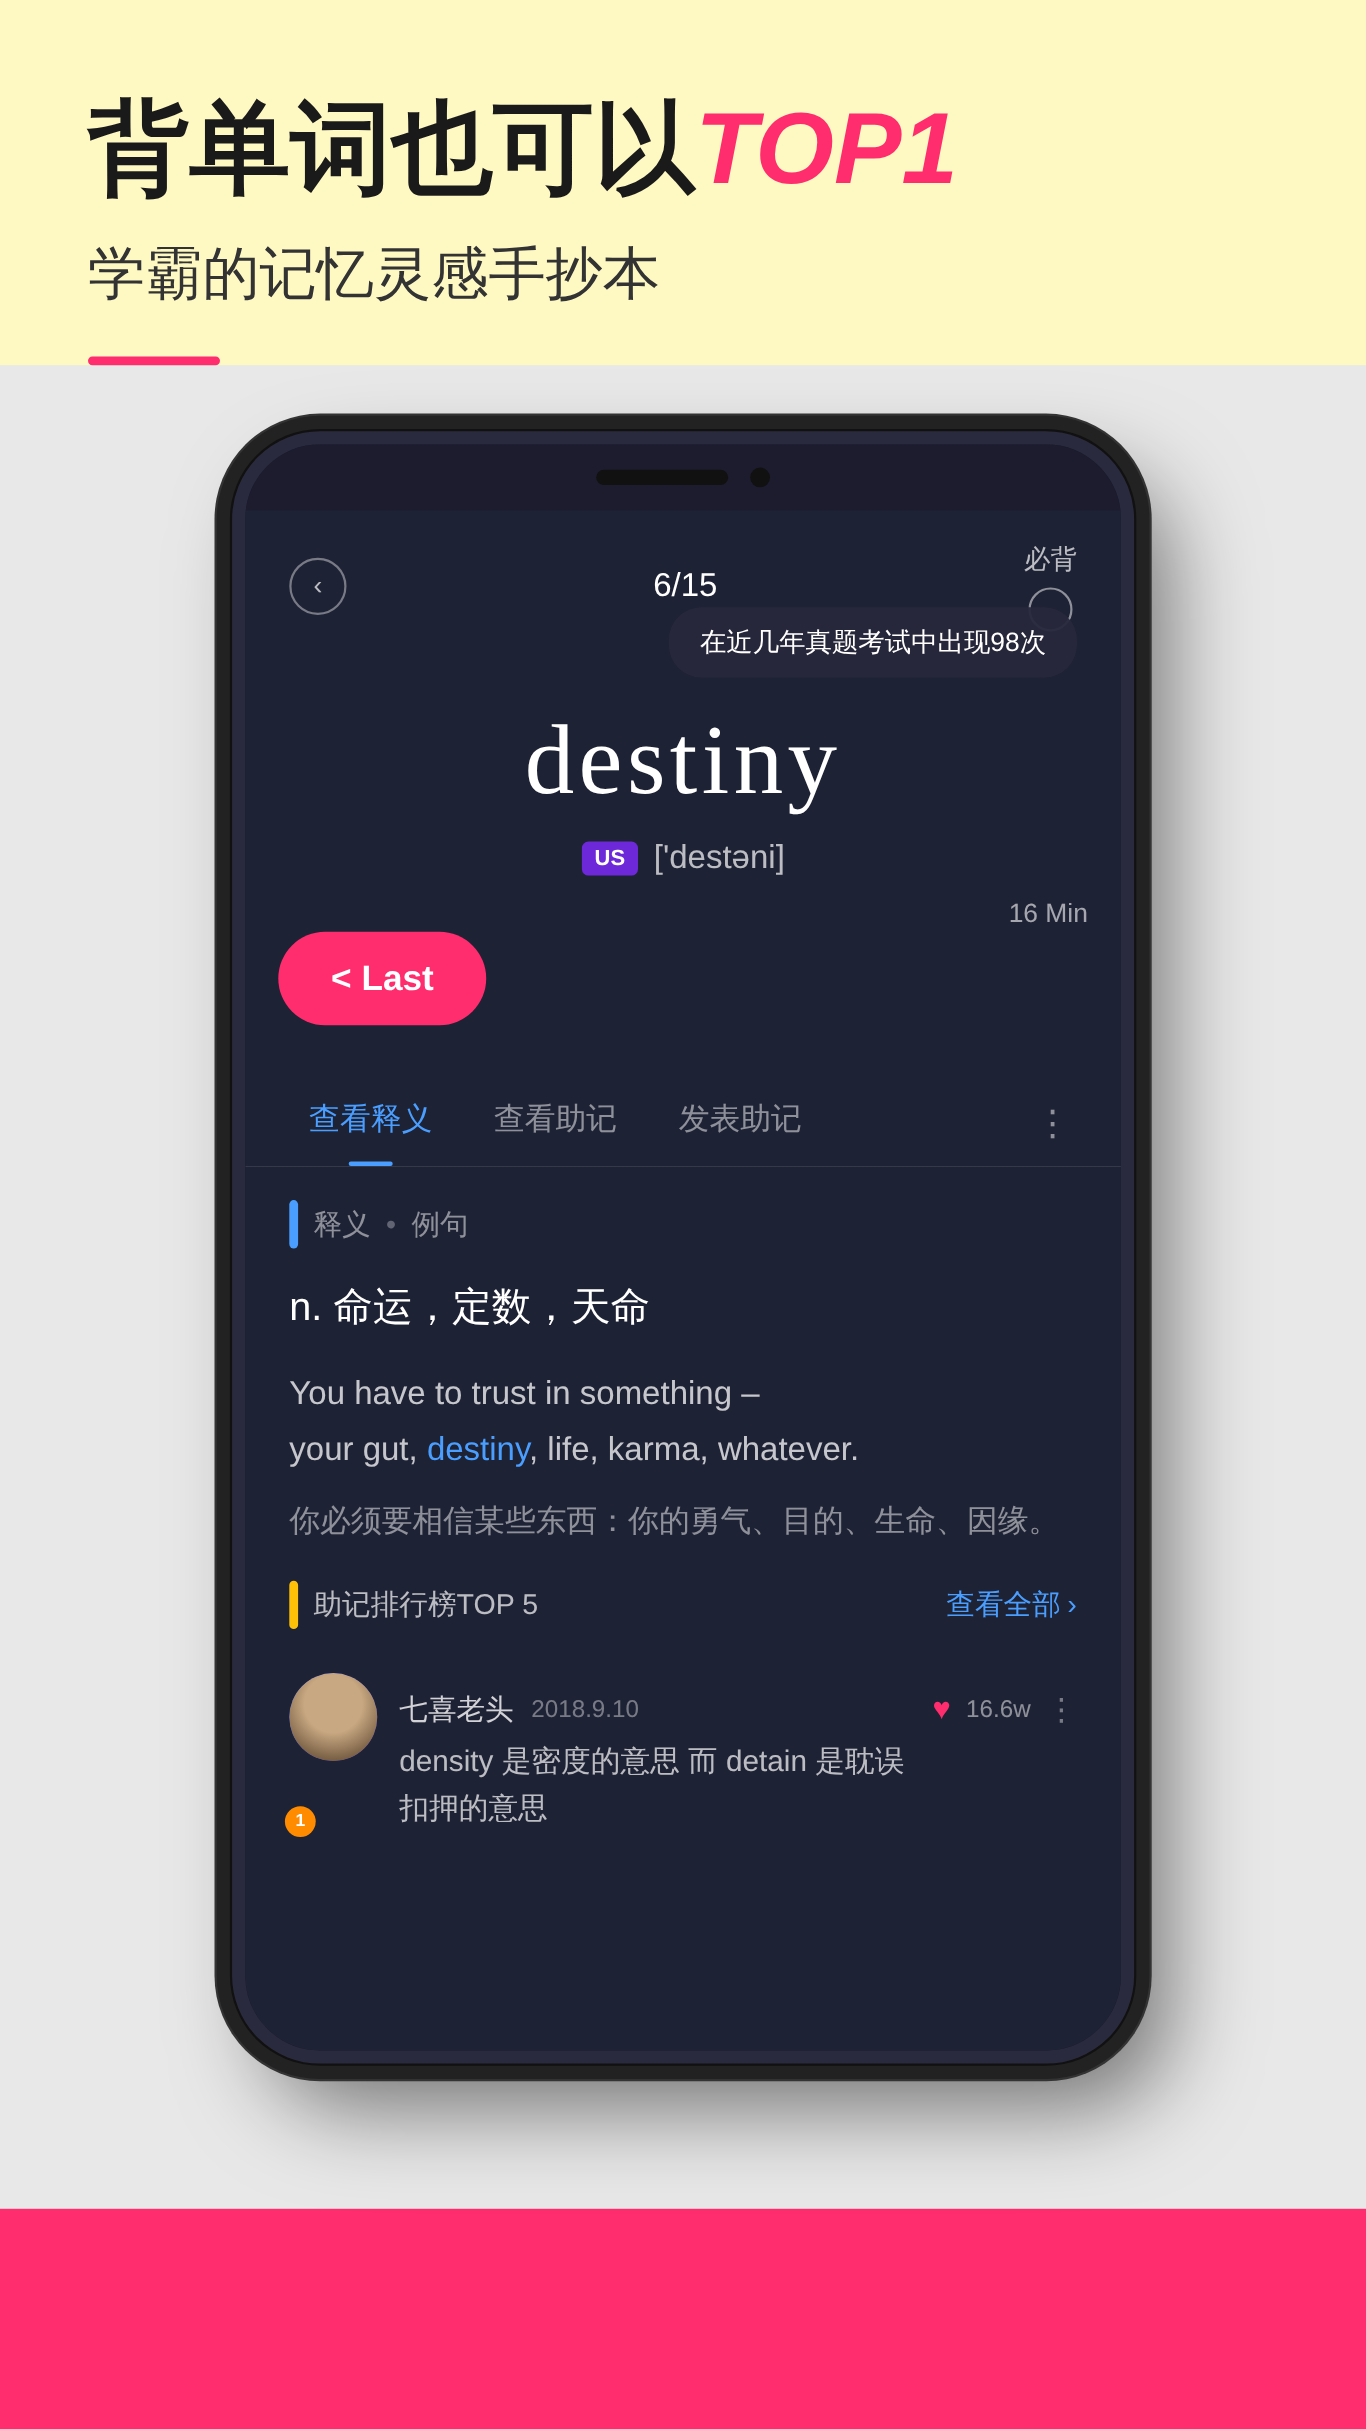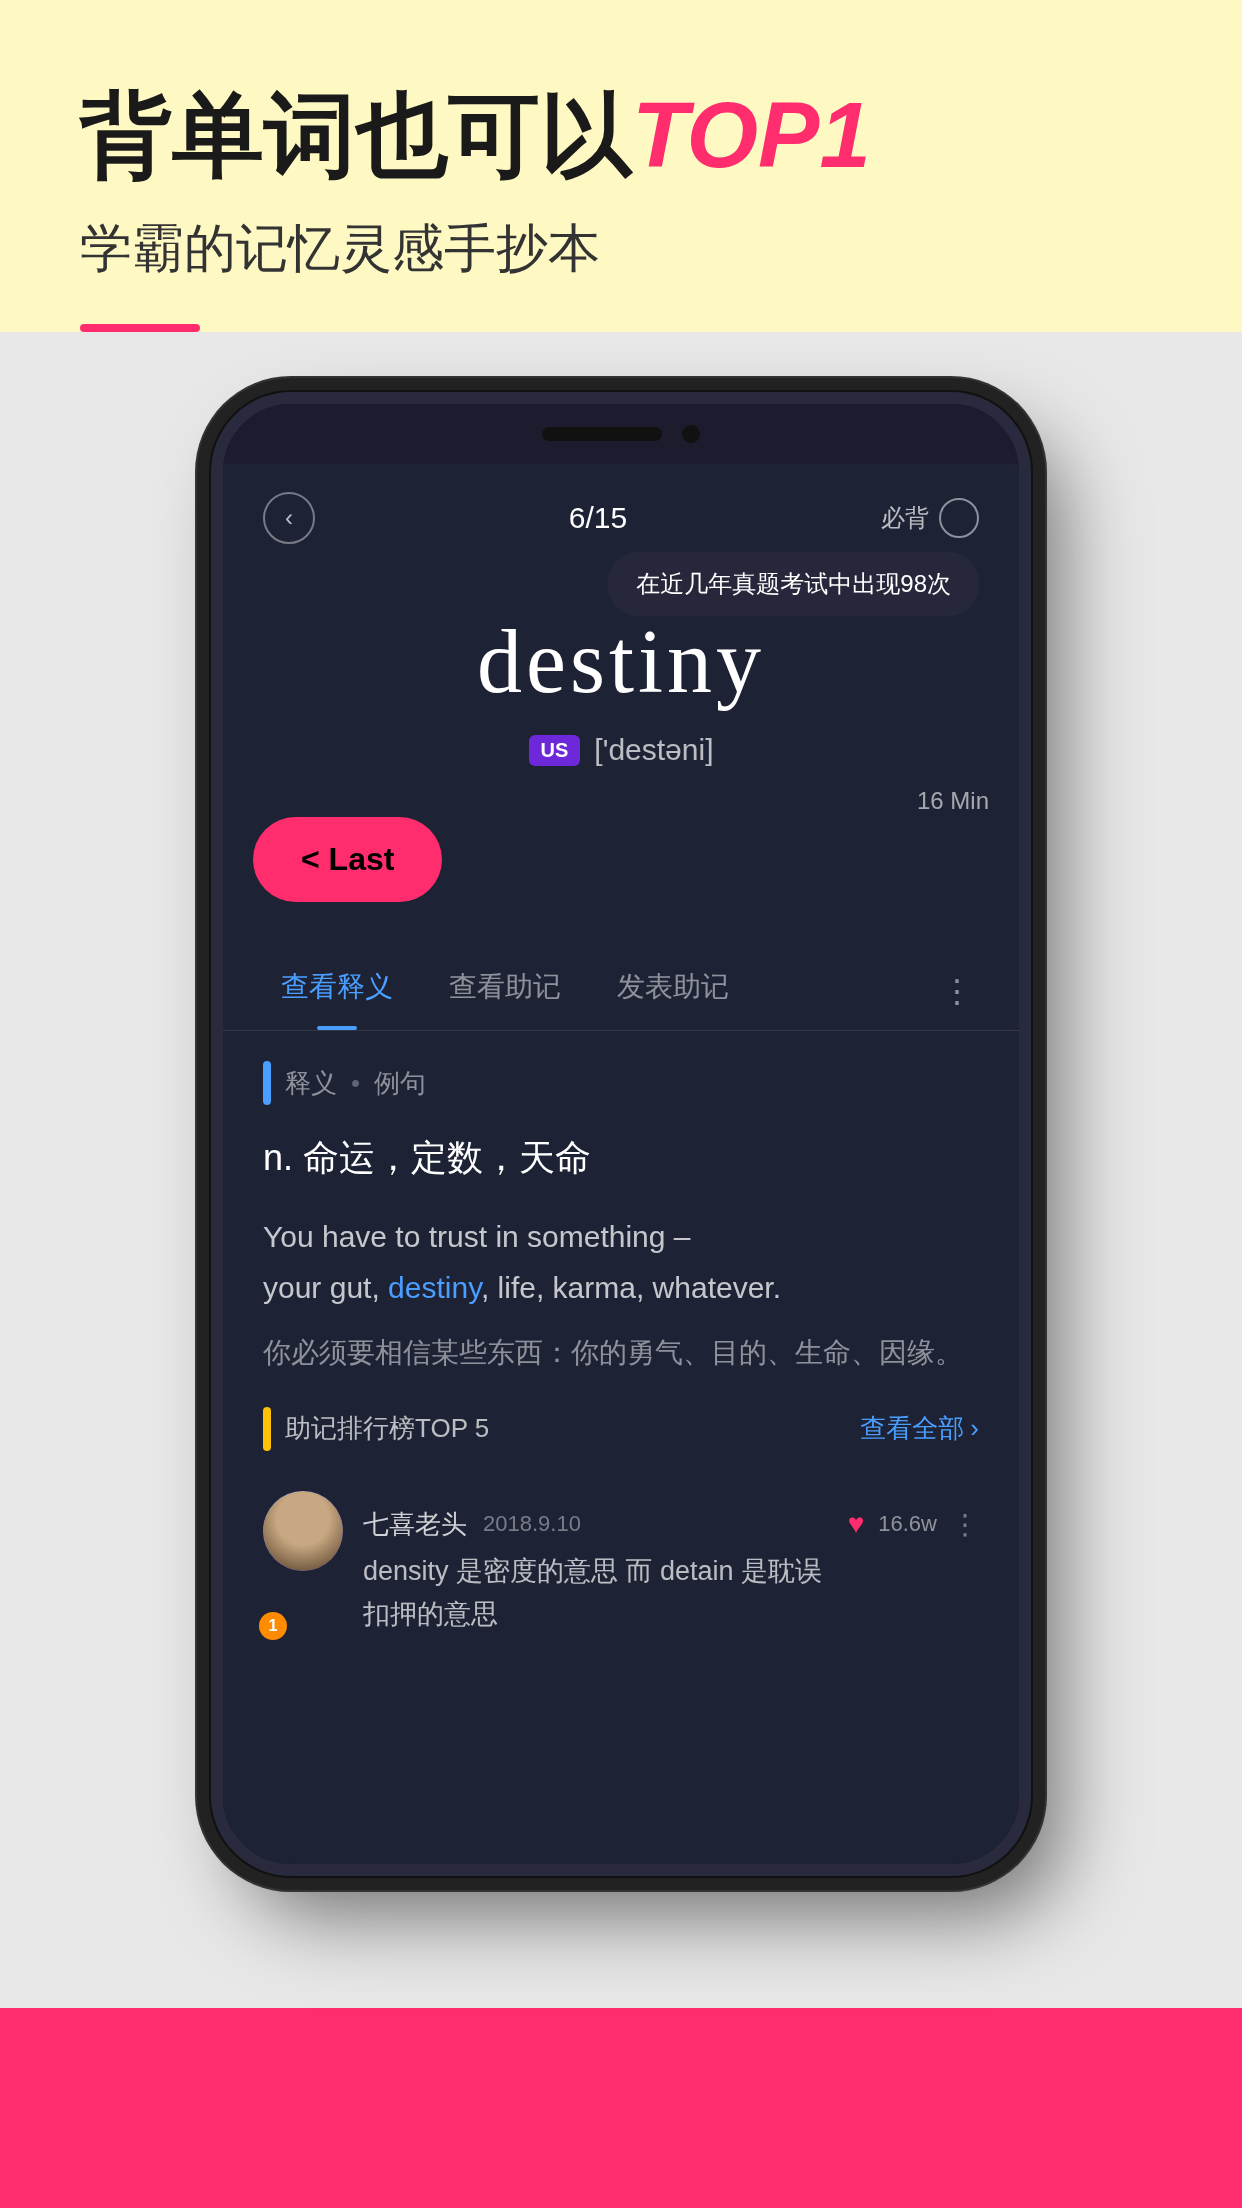--- a/index.html
+++ b/index.html
@@ -150,20 +150,21 @@
       font-size: 30px;
       font-weight: 500;
     }
 
     .must-remember {
       display: flex;
       align-items: center;
       gap: 10px;
       color: rgba(255,255,255,0.7);
       font-size: 24px;
+      flex-direction: column;
     }
 
     .circle-btn {
       width: 40px;
       height: 40px;
       border: 2px solid rgba(255,255,255,0.5);
       border-radius: 50%;
     }
 
     
@@ -224,21 +225,21 @@
     .time-indicator {
       position: absolute;
       right: 30px;
       top: -10px;
       color: rgba(255,255,255,0.6);
       font-size: 24px;
     }
 
     .last-btn, .next-btn {
       background: #ff2d6e;
-      color: #000000;
+      color: #ffffff;
       border: none;
       border-radius: 50px;
       padding: 24px 48px;
       font-size: 32px;
       font-weight: 600;
       cursor: pointer;
       display: flex;
       align-items: center;
       gap: 10px;
     }

